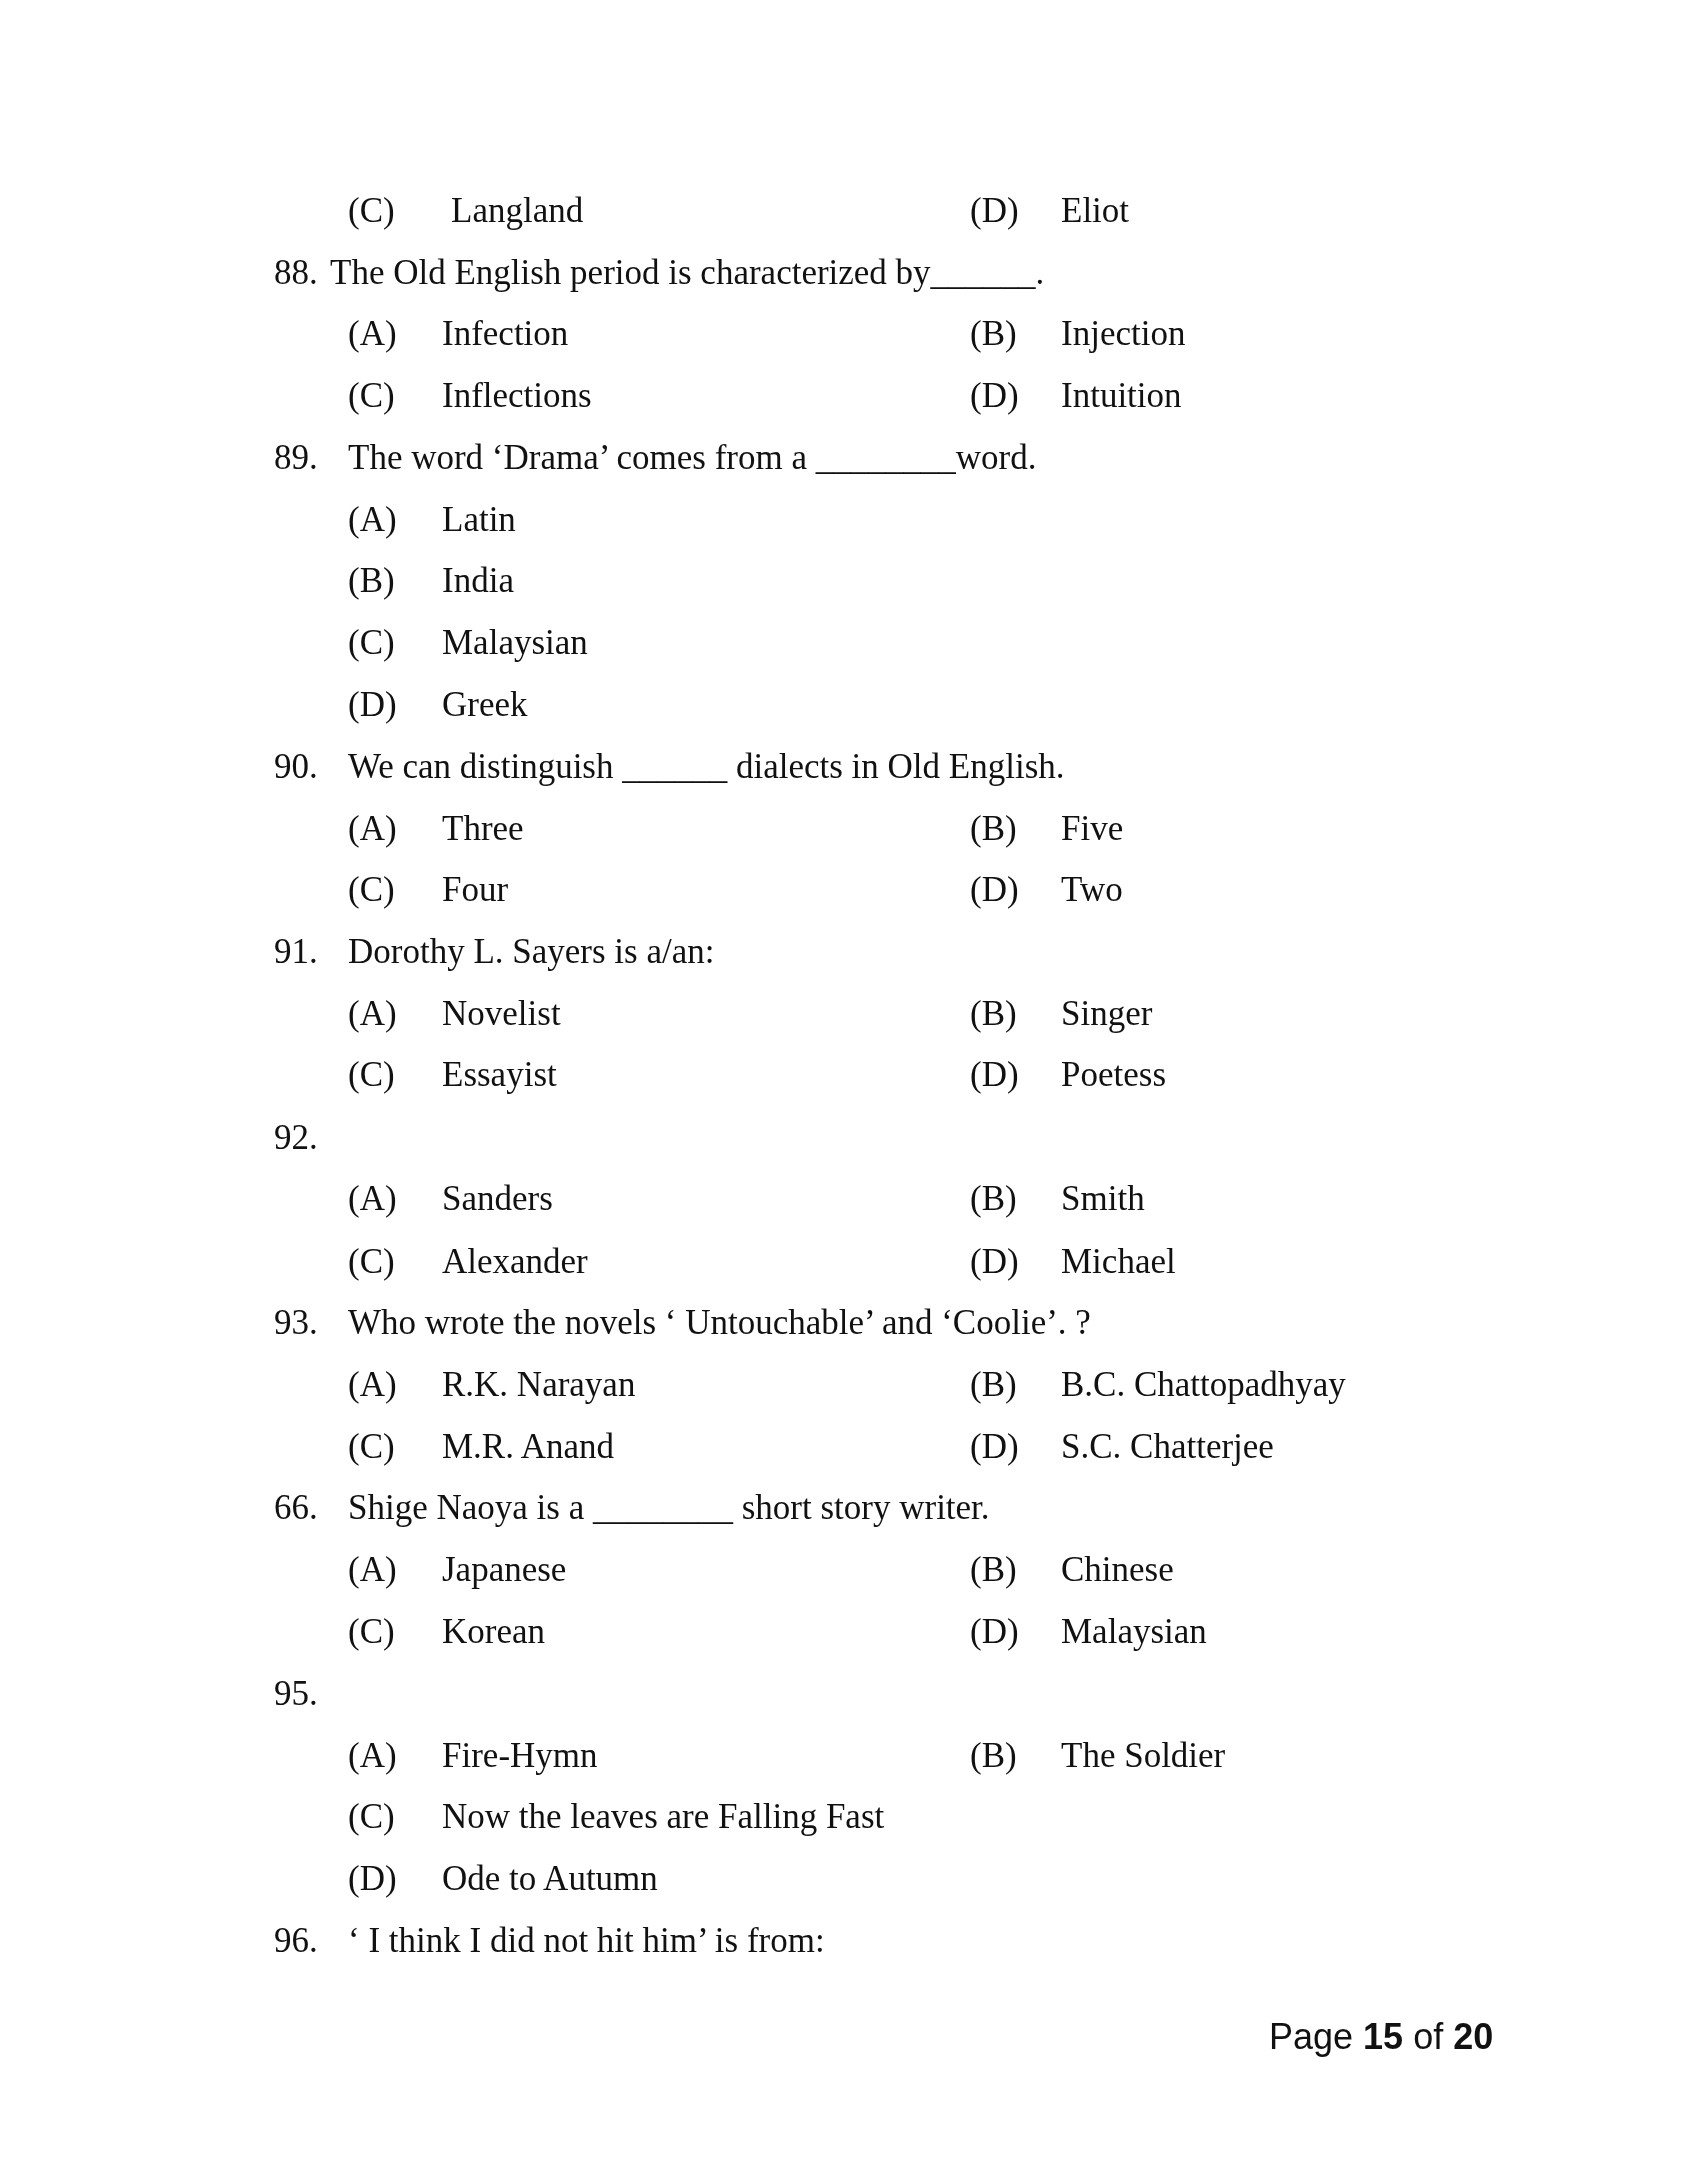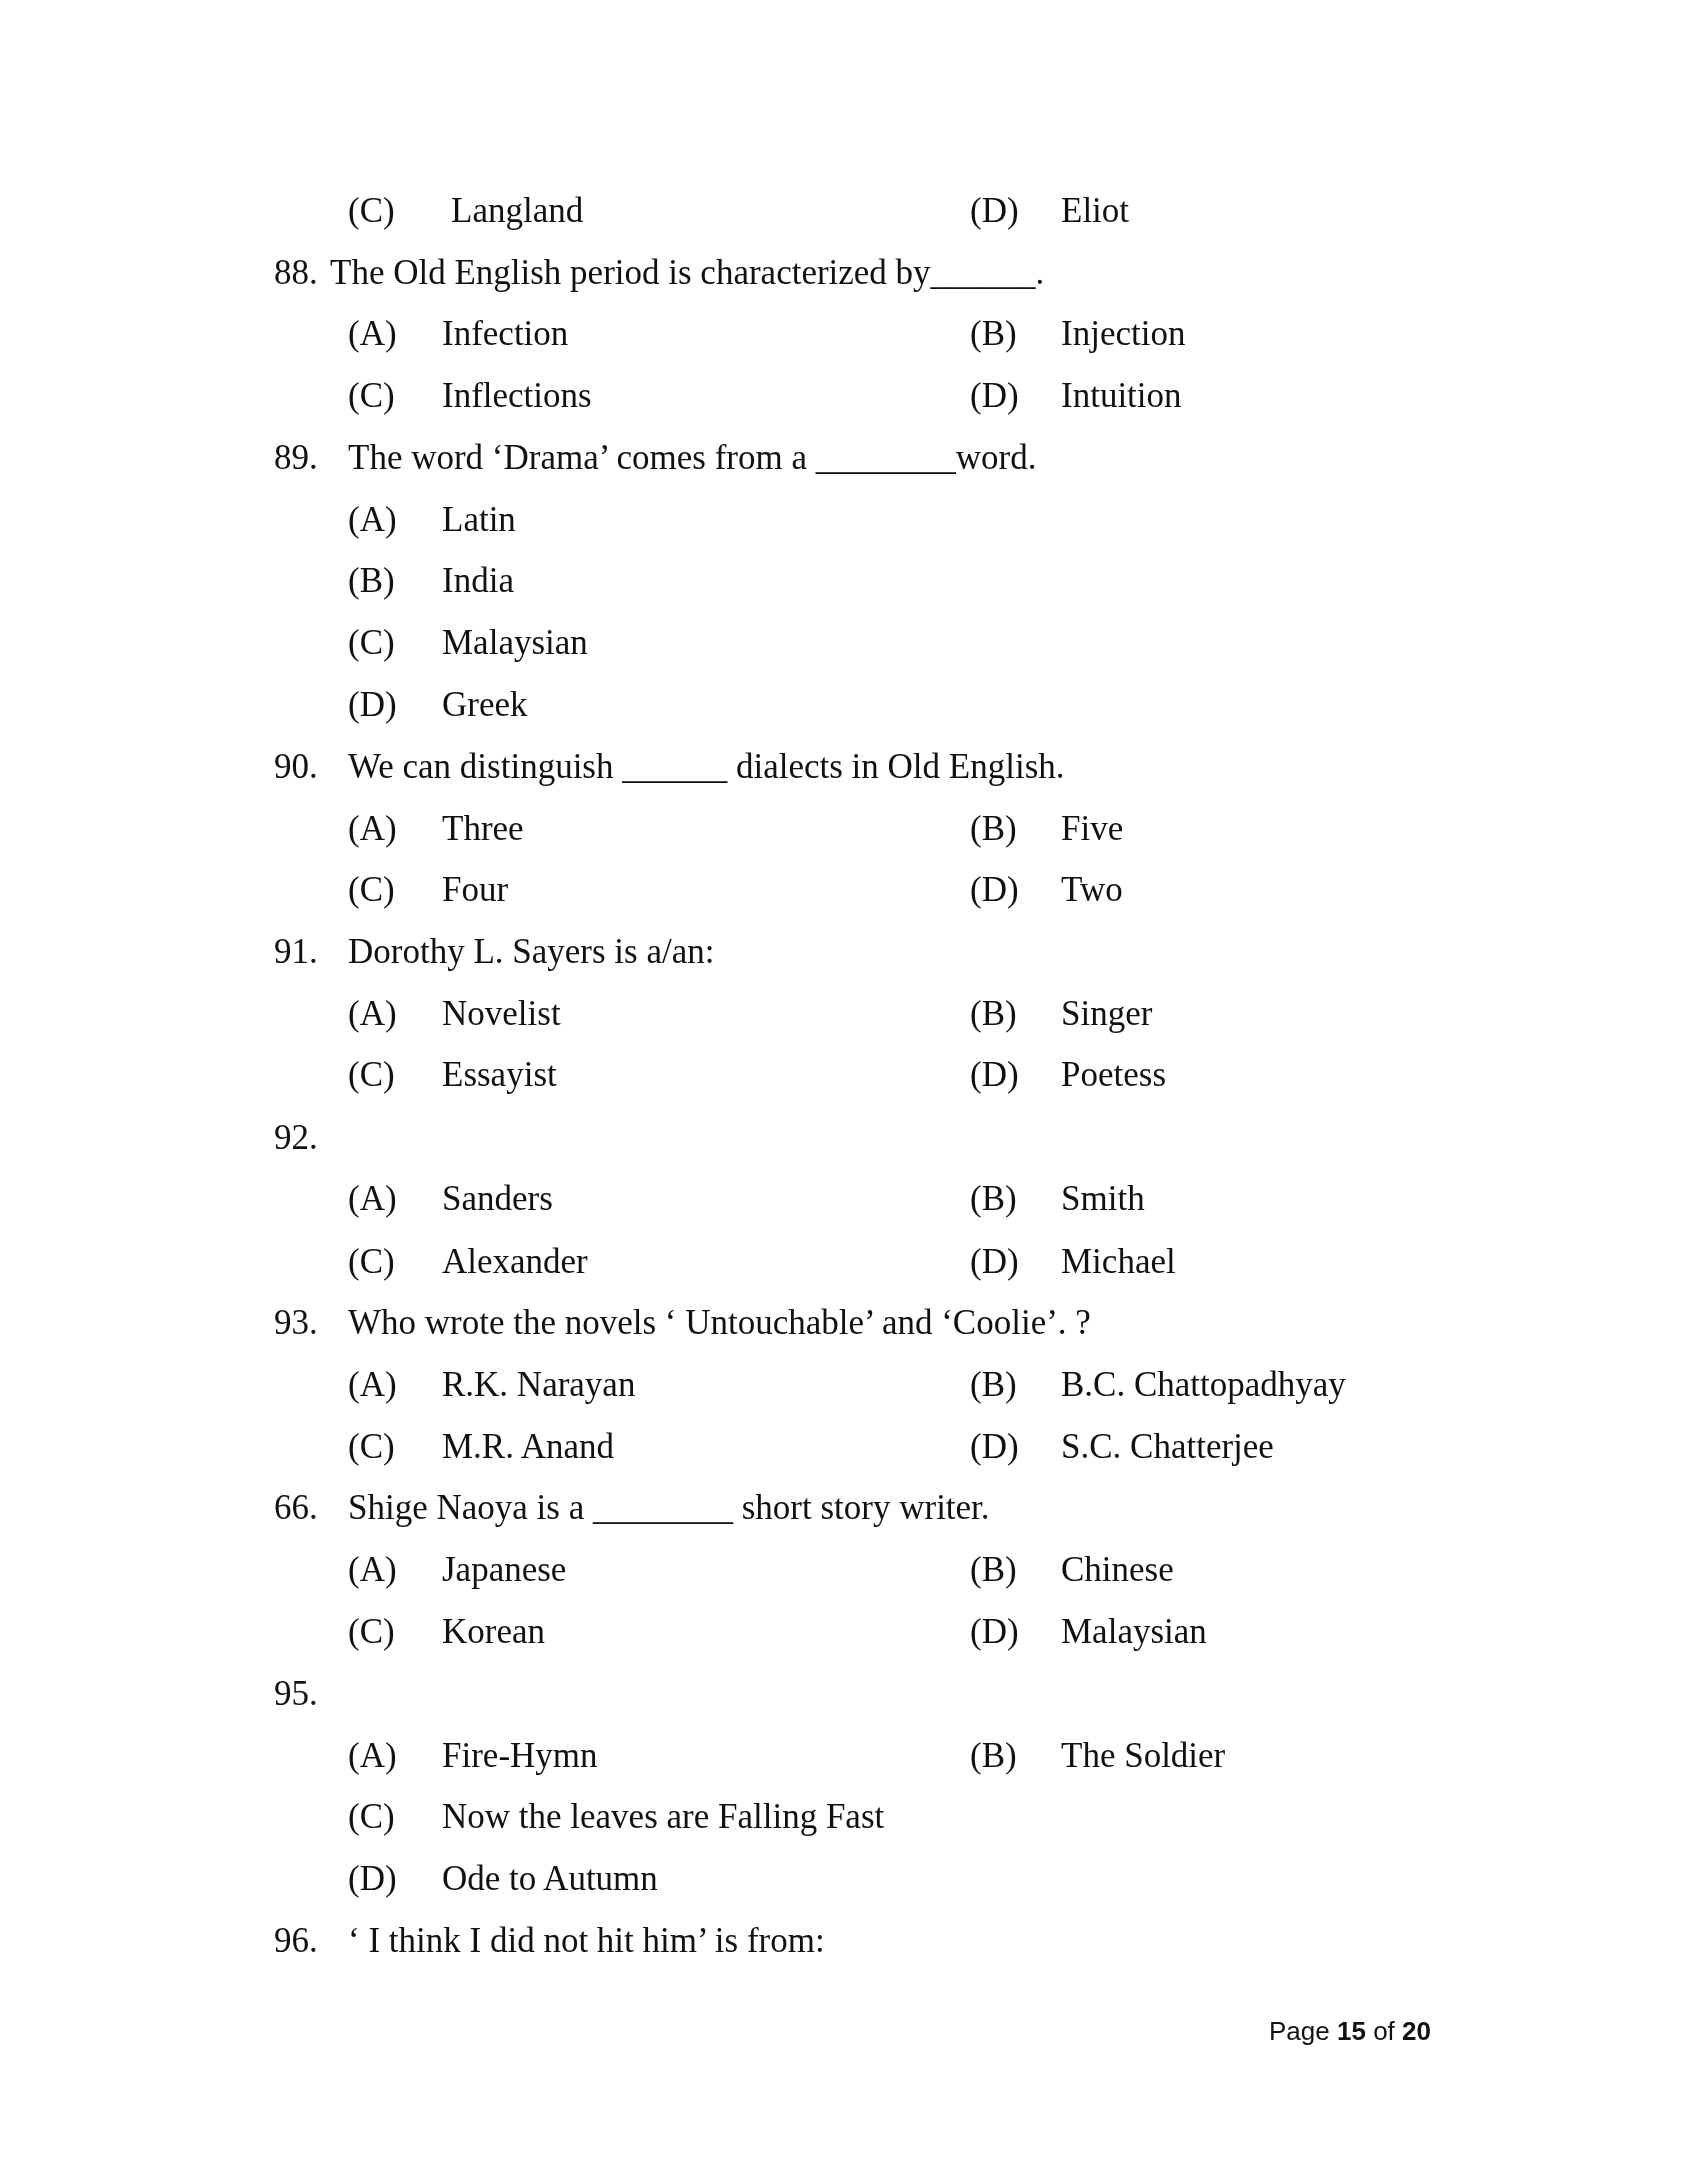--- a/index.html
+++ b/index.html
@@ -8,21 +8,21 @@
   .row { position: absolute; left: 0; width: 1683px; height: 61px; line-height: 61px; font-size: 35px; white-space: nowrap; }
   .qnum { position: absolute; left: 274px; }
   .qtext { position: absolute; left: 348px; }
   .qtext.inline { left: 330px; }
   .letter { position: absolute; }
   .otext { position: absolute; }
   .l-left { left: 348px; }
   .t-left { left: 442px; }
   .l-right { left: 970px; }
   .t-right { left: 1061px; text-align: center; }
-  .footer { position: absolute; left: 1269px; top: 2016px; font-family: "Liberation Sans", "DejaVu Sans", sans-serif; font-size: 26px; color: #111; }
+  .footer { position: absolute; left: 1269px; top: 2016px; font-family: "Liberation Sans", "DejaVu Sans", sans-serif; font-size: 36px; color: #111; }
   .footer b { font-weight: bold; }
 </style>
 </head>
 <body>
 
 <div class="row" style="top:180px">
   <span class="letter l-left">(C)</span>
   <span class="otext" style="left:451px">Langland</span>
   <span class="letter l-right">(D)</span>
   <span class="otext t-right">Eliot</span>

